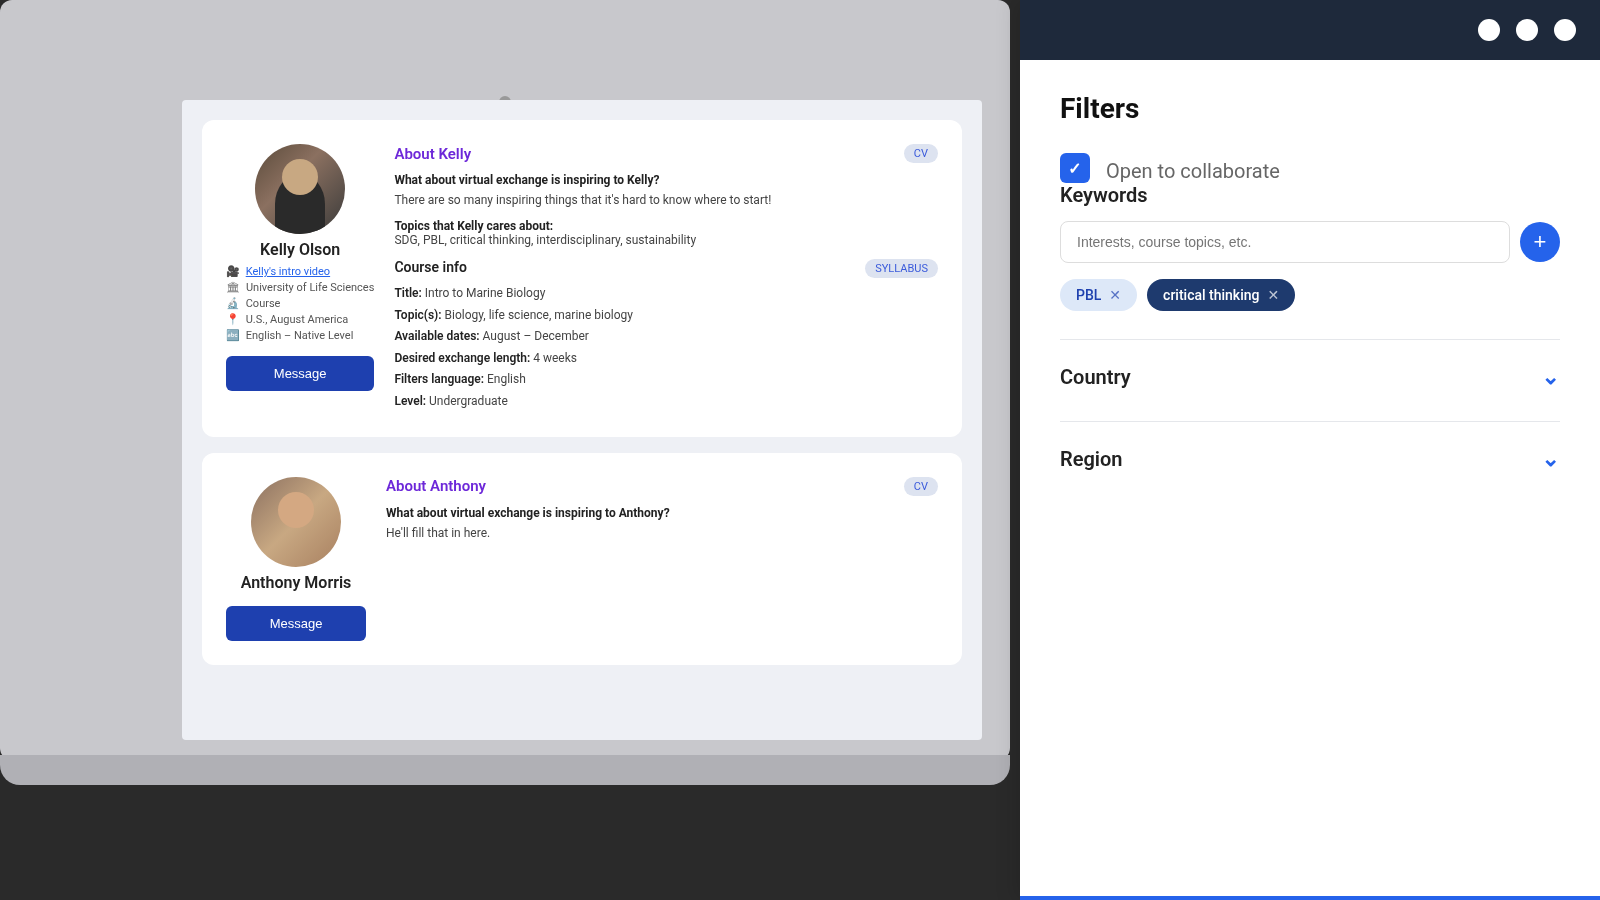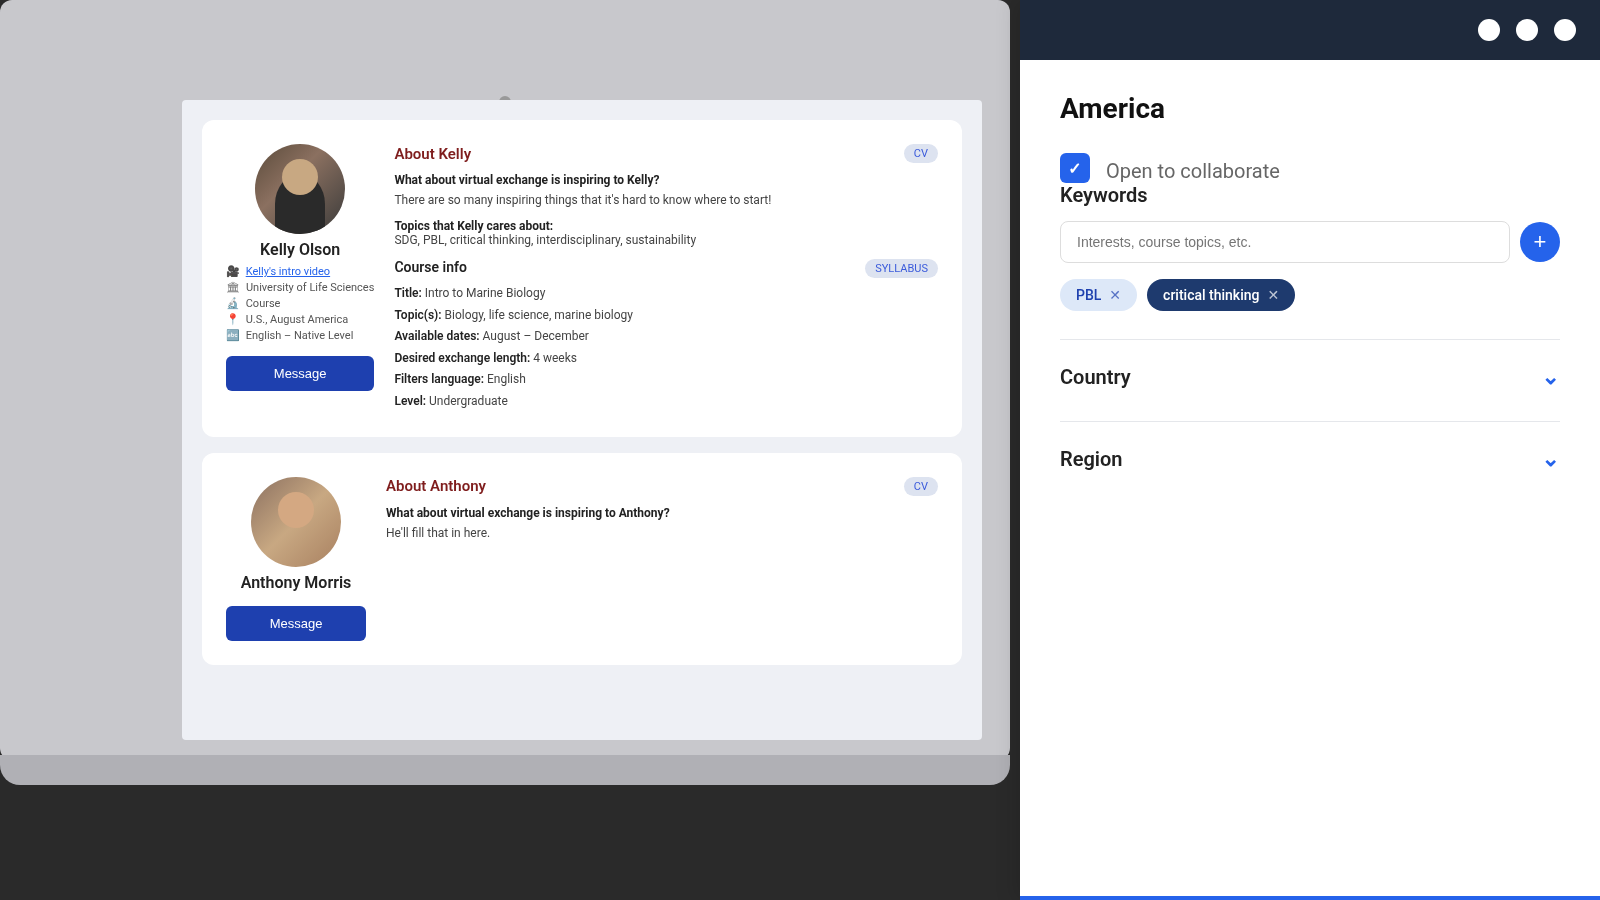--- a/index.html
+++ b/index.html
@@ -198,21 +198,21 @@
     .section-header {
       display: flex;
       justify-content: space-between;
       align-items: center;
       margin-bottom: 10px;
     }
 
     .about-title {
       font-size: 15px;
       font-weight: 600;
-      color: #7f1d1d;
+      color: #6d28d9;
     }
 
     .badge {
       background: #e5e7eb;
       color: #555;
       font-size: 11px;
       padding: 3px 10px;
       border-radius: 12px;
     }
 
@@ -560,21 +560,21 @@
 
 <div class="filter-panel">
 
   <div class="filter-topbar">
     <div class="topbar-circle"></div>
     <div class="topbar-circle"></div>
     <div class="topbar-circle"></div>
   </div>
 
   <div class="filter-body">
-    <div class="filter-title">America</div>
+    <div class="filter-title">Filters</div>
 
     <div class="open-collaborate-row">
       <div class="checkbox-checked"></div>
       <span class="open-collaborate-label">Open to collaborate</span>
     </div>
 
     <div class="filter-section">
       <div class="keywords-title">Keywords</div>
       <div class="keywords-input-row">
         <input class="keywords-input" type="text" placeholder="Interests, course topics, etc." style="">

